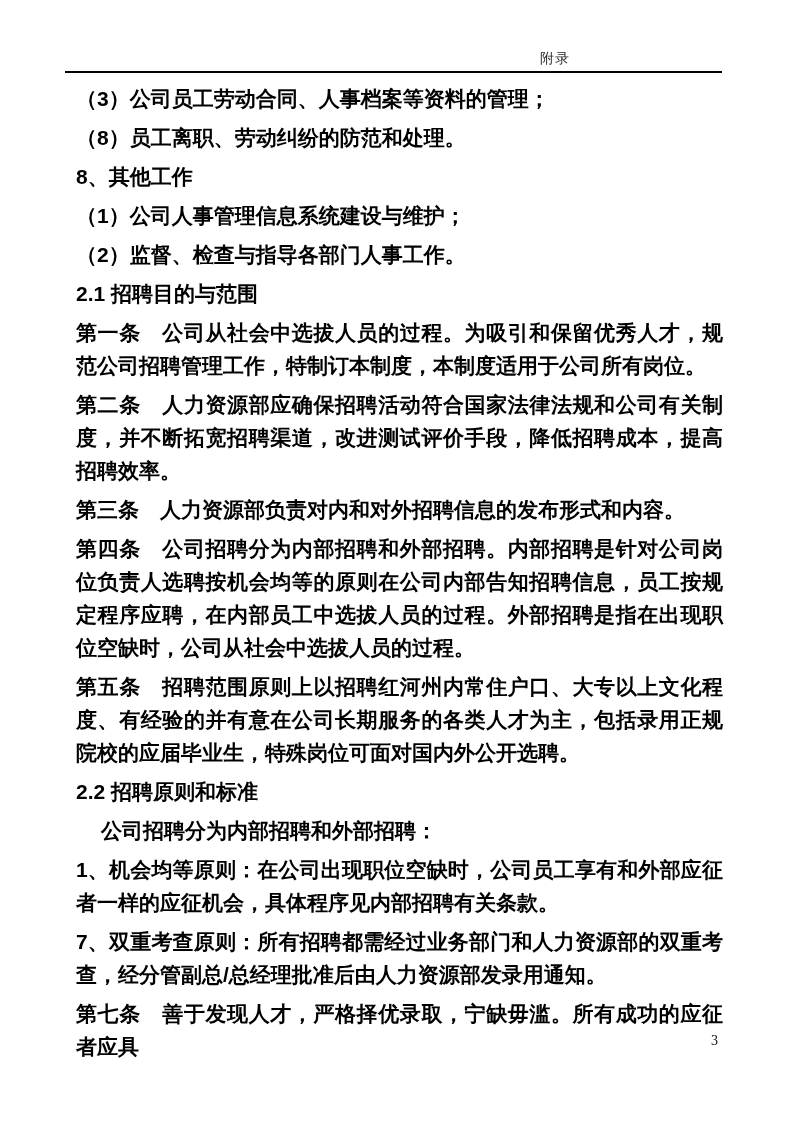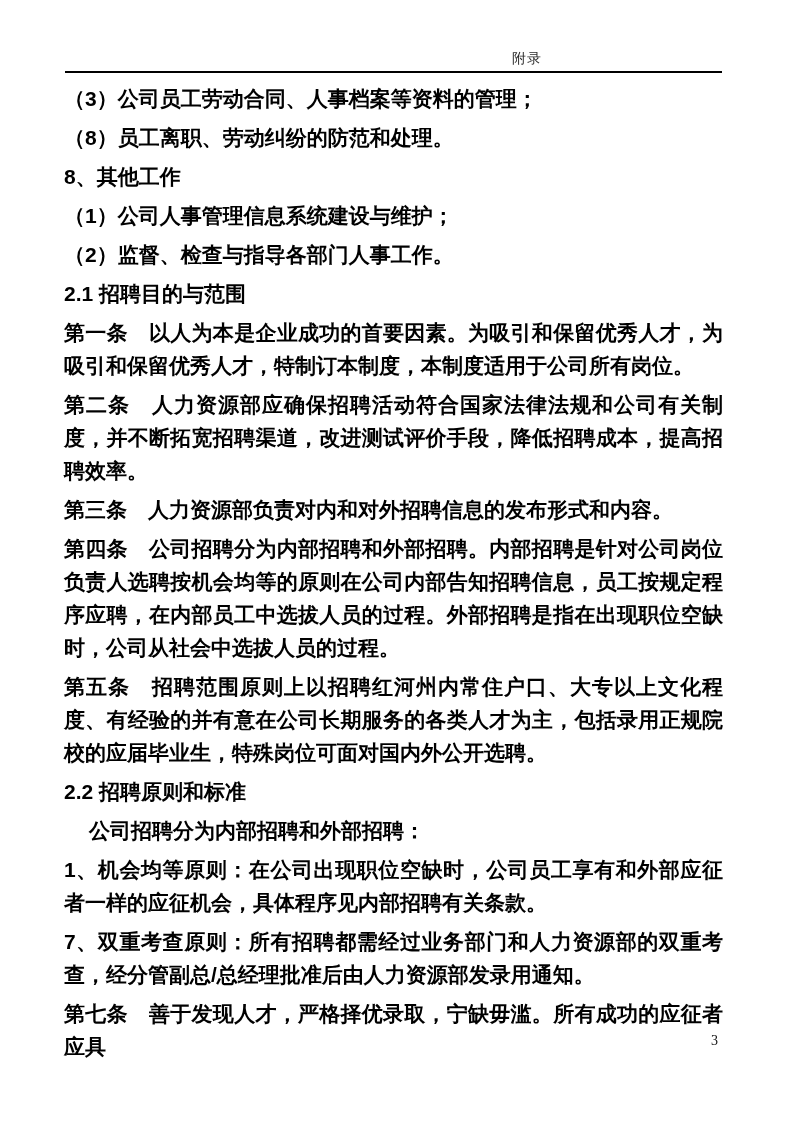--- a/index.html
+++ b/index.html
@@ -8,21 +8,21 @@
     height: 1122px;
     background: #ffffff;
     position: relative;
     overflow: hidden;
     font-family: "Liberation Sans", sans-serif;
   }
   .page { position: absolute; inset: 0; background: #fff; }
   .page-header-title {
     position: absolute;
     top: 50px;
-    left: 512px;
+    left: 540px;
     font-family: Liberation Sans, sans-serif;
     font-size: 14px;
     color: #2b2b2b;
     letter-spacing: 1px;
     white-space: nowrap;
   }
   .header-rule {
     position: absolute;
     top: 71px;
     left: 65px;
@@ -31,21 +31,21 @@
     border-top: 2px solid #000;
   }
   .content {
     position: absolute;
     top: 82px;
     left: 64px;
     width: 659px;
     color: #000;
   }
   .content p {
-    margin: 0 0 6px 0;
+    margin: 0 0 6px 12px;
     font-size: 21px;
     line-height: 33px;
     font-weight: 600;
     text-align: justify;
     text-justify: inter-ideograph;
     word-break: break-all;
   }
   .content p.indent { text-indent: 25px; }
   .page-number {
     position: absolute;
@@ -65,21 +65,21 @@
 
   <div class="header-rule"></div>
 
   <div class="content">
     <p>（3）公司员工劳动合同、人事档案等资料的管理；</p>
     <p>（8）员工离职、劳动纠纷的防范和处理。</p>
     <p>8、其他工作</p>
     <p>（1）公司人事管理信息系统建设与维护；</p>
     <p>（2）监督、检查与指导各部门人事工作。</p>
     <p>2.1 招聘目的与范围</p>
-    <p>第一条　以人为本是企业成功的首要因素。为吸引和保留优秀人才，为吸引和保留优秀人才，特制订本制度，本制度适用于公司所有岗位。</p>
+    <p>第一条　公司从社会中选拔人员的过程。为吸引和保留优秀人才，规范公司招聘管理工作，特制订本制度，本制度适用于公司所有岗位。</p>
     <p>第二条　人力资源部应确保招聘活动符合国家法律法规和公司有关制度，并不断拓宽招聘渠道，改进测试评价手段，降低招聘成本，提高招聘效率。</p>
     <p>第三条　人力资源部负责对内和对外招聘信息的发布形式和内容。</p>
     <p>第四条　公司招聘分为内部招聘和外部招聘。内部招聘是针对公司岗位负责人选聘按机会均等的原则在公司内部告知招聘信息，员工按规定程序应聘，在内部员工中选拔人员的过程。外部招聘是指在出现职位空缺时，公司从社会中选拔人员的过程。</p>
     <p>第五条　招聘范围原则上以招聘红河州内常住户口、大专以上文化程度、有经验的并有意在公司长期服务的各类人才为主，包括录用正规院校的应届毕业生，特殊岗位可面对国内外公开选聘。</p>
     <p>2.2 招聘原则和标准</p>
     <p class="indent">公司招聘分为内部招聘和外部招聘：</p>
     <p>1、机会均等原则：在公司出现职位空缺时，公司员工享有和外部应征者一样的应征机会，具体程序见内部招聘有关条款。</p>
     <p>7、双重考查原则：所有招聘都需经过业务部门和人力资源部的双重考查，经分管副总/总经理批准后由人力资源部发录用通知。</p>
     <p>第七条　善于发现人才，严格择优录取，宁缺毋滥。所有成功的应征者应具</p>
   </div>

